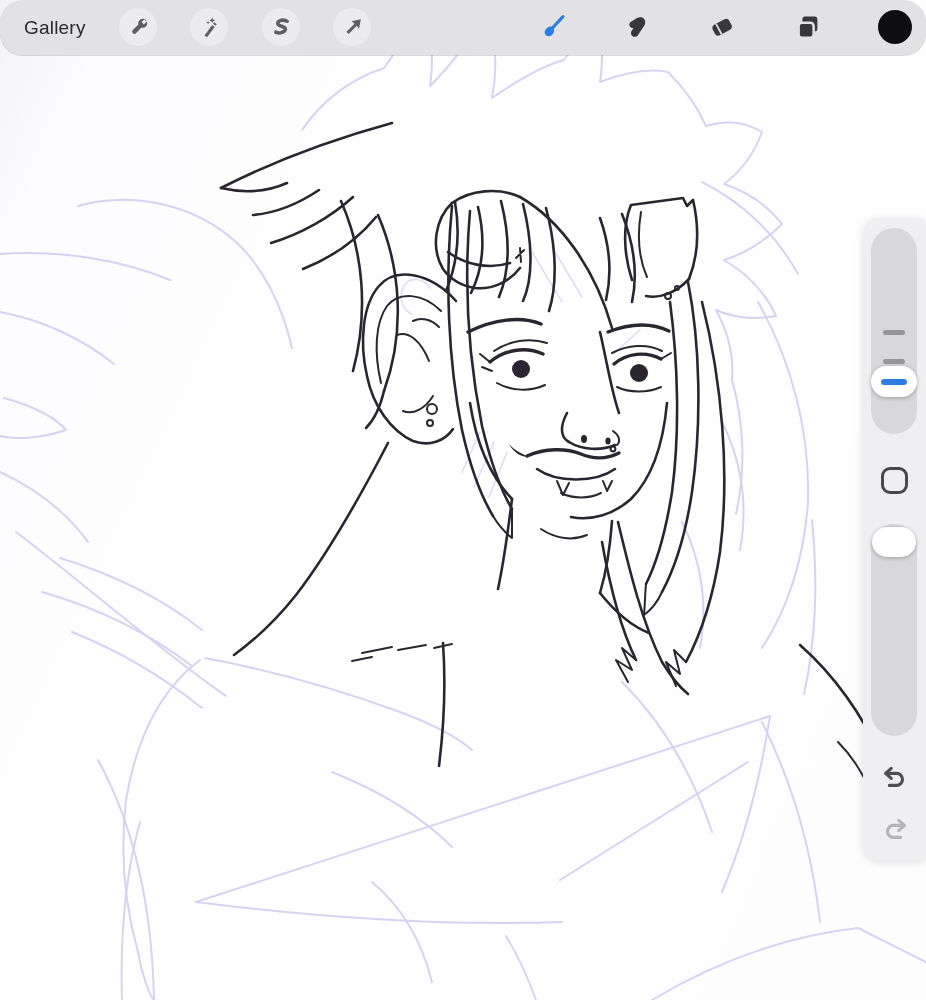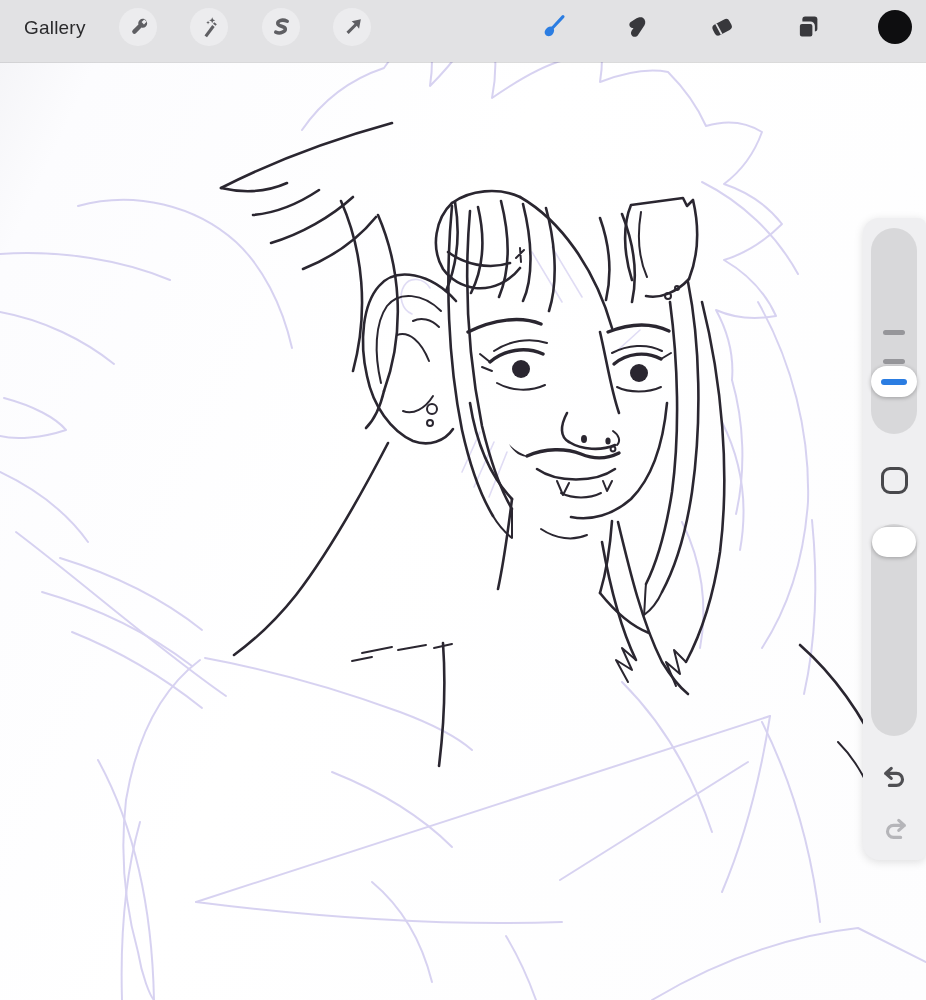--- a/index.html
+++ b/index.html
@@ -18,21 +18,21 @@
   .canvas svg{position:absolute;inset:0;width:100%;height:100%;}
   .sketch path, .sketch ellipse{fill:none;stroke:var(--c-sketch);stroke-width:2;stroke-linecap:round;stroke-linejoin:round;}
   .sketch{opacity:.55;}
   .sketch .thin{stroke-width:1.6;opacity:.8;}
   .ink path{fill:none;stroke:var(--c-ink);stroke-width:2.6;stroke-linecap:round;stroke-linejoin:round;}
   .ink path.w3{stroke-width:3.4;} .ink path.w2{stroke-width:2;}
   .ink .fill{fill:var(--c-ink);stroke:none;}
   .ink circle.o{fill:none;stroke:var(--c-ink);stroke-width:2;}
 
   
-  .toolbar{position:absolute;left:0;top:0;width:926px;height:62px;background:var(--c-toolbar_bg);z-index:10;box-shadow:0 1px 0 rgba(0,0,0,.14);}
+  .toolbar{position:absolute;left:0;top:0;width:926px;height:55px;background:var(--c-toolbar_bg);z-index:10;box-shadow:0 1px 0 rgba(0,0,0,.14);border-radius:22px;}
   .gallery{position:absolute;left:24px;top:0;height:55px;line-height:55px;font-size:19px;color:var(--c-text);letter-spacing:.2px;cursor:default;}
   .tbtn{position:absolute;top:8px;width:38px;height:38px;border-radius:50%;background:var(--c-button_bg);display:flex;align-items:center;justify-content:center;color:var(--c-icon_gray);border:none;cursor:pointer;}
   .rtool{position:absolute;top:8px;width:38px;height:38px;display:flex;align-items:center;justify-content:center;color:var(--c-tool_dark);background:none;border:none;cursor:pointer;}
   .rtool.active{color:var(--c-accent);}
   .swatch{position:absolute;top:10px;width:34px;height:34px;border-radius:50%;background:var(--c-swatch);border:none;cursor:pointer;}
 
   
   .sidebar{position:absolute;right:0;top:218px;width:63px;height:642px;background:var(--c-sidebar_bg);border-radius:16px 8px 8px 16px;z-index:9;box-shadow:0 2px 10px rgba(0,0,0,.13);}
   .track{position:absolute;left:8px;width:46px;background:var(--c-track);border-radius:23px;}
   .track.size{top:10px;height:206px;}

